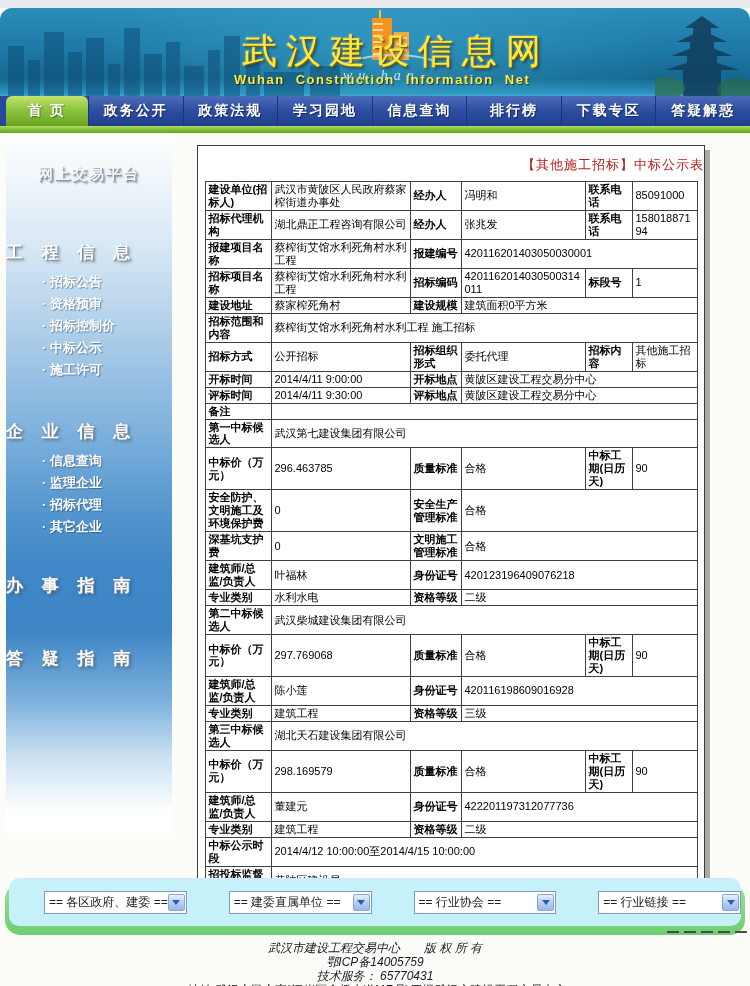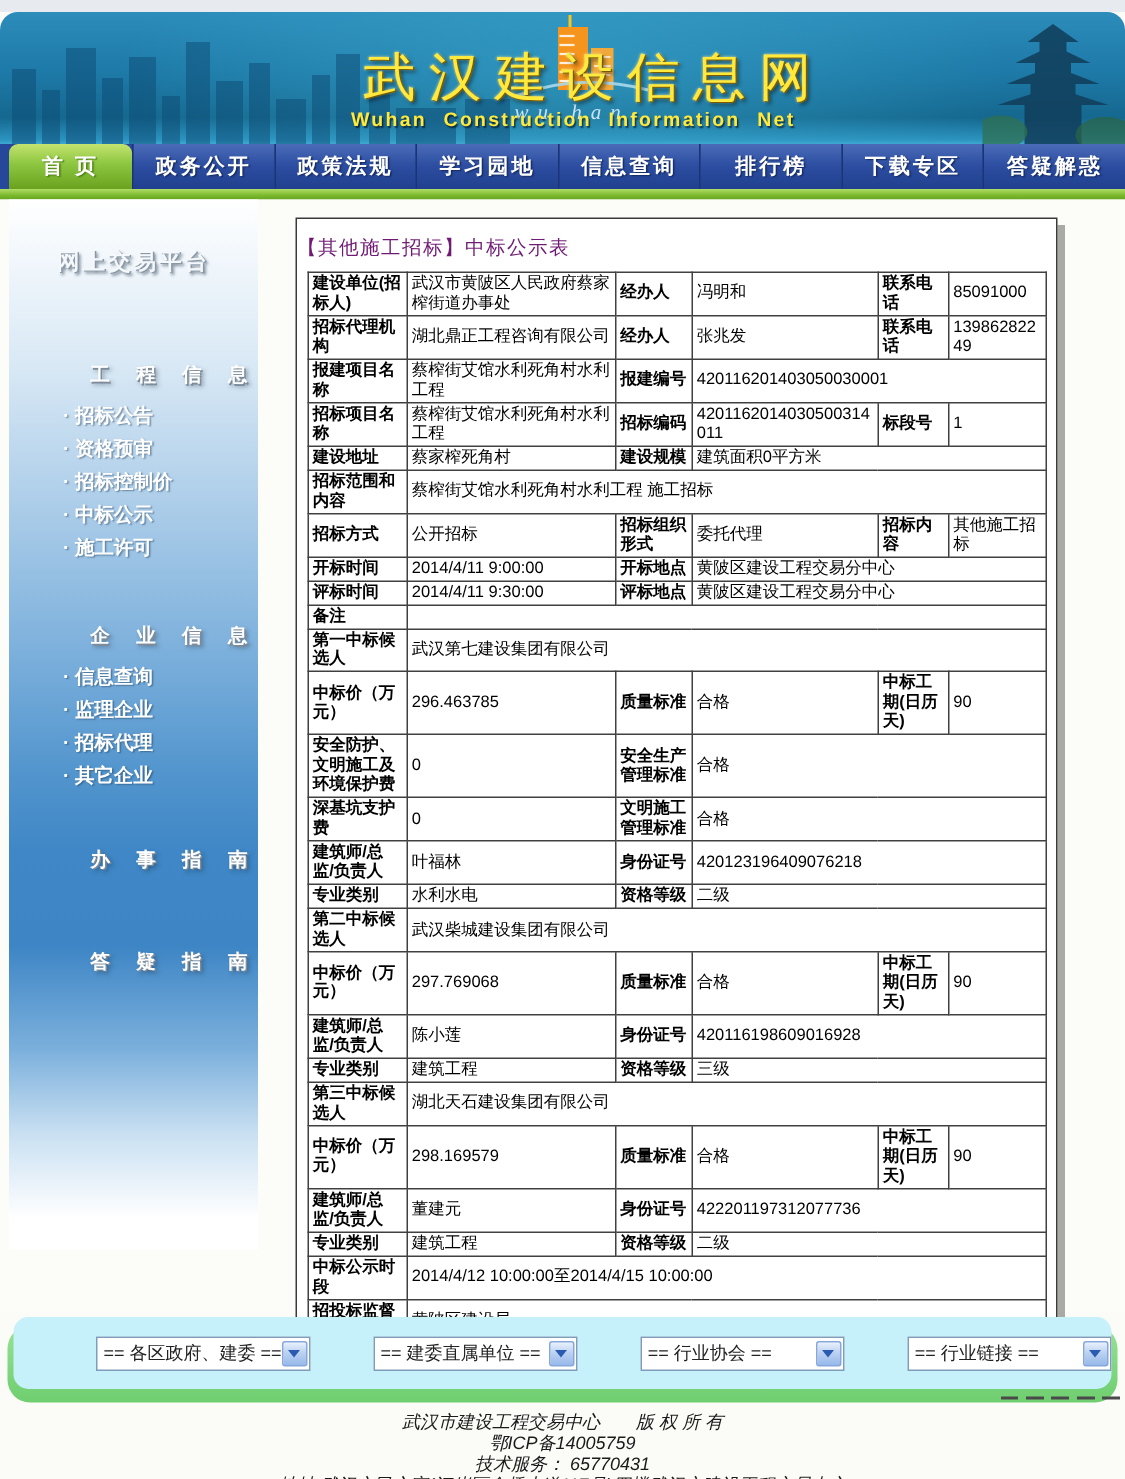--- a/index.html
+++ b/index.html
@@ -31,42 +31,42 @@
   .tab.active{flex:0 0 82px;background:linear-gradient(180deg,#c3e36f,#8cc63f 45%,#6aa21f);border-left:none;
     border-radius:6px 6px 0 0;margin-left:6px;text-shadow:1px 1px 1px #4a7a10;}
   .green-strip{height:7px;background:linear-gradient(180deg,#b0dd66,#7cb92e 60%,#65a51e);}
 
   
   .content{position:relative;height:741px;background:#fcfcf9;}
   .sidebar{position:absolute;left:6px;top:0;width:166px;height:700px;
     background:linear-gradient(180deg,#ffffff 0%,#f3f8fc 5%,#d8e8f5 16%,#a9cbe8 30%,#79aedb 44%,#5496ce 54%,#3f87c6 62%,#3d85c5 71%,#7cb0dc 81%,#c9e0f2 89%,#ffffff 97%);}
   .sb-platform{margin:32px 0 0;text-align:center;font-size:15px;font-weight:bold;color:#f4f8fb;letter-spacing:2px;
     text-shadow:1px 1px 0 #8a98a6,2px 2px 2px rgba(40,60,80,.55);}
-  .sb-head{text-align:right;font-size:13px;font-weight:bold;color:#ffffff;letter-spacing:7px;
+  .sb-head{text-align:left;font-size:17px;font-weight:bold;color:#ffffff;letter-spacing:7px;
     text-shadow:1px 1px 0 #7e8b98,2px 2px 3px rgba(30,50,70,.5);white-space:nowrap;}
   .sb-items{margin-top:7px;}
   .sb-item{padding-left:36px;height:22px;line-height:22px;font-size:13px;font-weight:bold;color:#ffffff;cursor:pointer;
     text-shadow:1px 1px 1px rgba(30,60,90,.5);}
   .sb-item::before{content:"· ";}
   .g1{margin-top:57px;} .g2{margin-top:39px;} .g3{margin-top:36px;} .g4{margin-top:50px;}
 
   .panel{position:absolute;left:197px;top:12px;width:506px;background:#ffffff;border:1px solid #3a3a3a;
     box-shadow:5px 5px 0 #a9a9a5;padding-bottom:12px;}
-  .doc-title{text-align:left;font-size:13px;color:#701a75;margin:10px 0 7px;letter-spacing:1px;}
+  .doc-title{text-align:right;font-size:13px;color:#b91c1c;margin:10px 0 7px;letter-spacing:1px;}
   table.bid{border-collapse:collapse;table-layout:fixed;width:492px;margin:0 auto;}
   table.bid th,table.bid td{border:1px solid #404040;font-size:11px;line-height:1.18;padding:1px 3px;color:#000;
     vertical-align:middle;word-break:break-all;overflow-wrap:anywhere;}
   table.bid th{font-weight:bold;text-align:left;}
   table.bid td{font-weight:normal;}
 
   
   .linkbar{position:relative;margin:4px 5px 0;height:57px;}
   .tray{position:absolute;left:0;right:0;top:6px;bottom:0;background:linear-gradient(180deg,#96e296,#6fce6f);border-radius:15px;}
   .linkbar-inner{position:absolute;left:4px;right:4px;top:0;bottom:9px;background:#c6f1fa;border-radius:10px;
-    display:flex;align-items:center;padding-left:55px;gap:42px;box-sizing:border-box;}
+    display:flex;align-items:center;padding-left:35px;gap:42px;box-sizing:border-box;}
   .xp-select{width:152px;height:21px;background:#fff;border:1px solid #7f9db9;display:flex;align-items:center;cursor:pointer;}
   .xp-text{flex:1;font-size:12px;color:#222;padding-left:4px;white-space:nowrap;overflow:hidden;}
   .xp-arrow{width:17px;height:17px;margin-right:1px;border:1px solid #86a7dc;border-radius:2px;box-sizing:border-box;
     background:linear-gradient(180deg,#e9f1fc,#bcd2f2 45%,#98b9ea);display:flex;align-items:center;justify-content:center;}
   .xp-arrow::after{content:"";width:0;height:0;border:4px solid transparent;border-top:5px solid #2a5bb0;margin-top:5px;}
 
   
   .footer{margin-top:6px;text-align:center;}
   .f-line{font-size:12px;line-height:14px;color:#1a1a1a;font-style:italic;}
   .footer-dash{position:absolute;right:3px;top:931px;width:80px;height:2px;
@@ -191,21 +191,21 @@
               <td>冯明和</td>
               <th>联系电话</th>
               <td>85091000</td>
             </tr>
             <tr>
               <th>招标代理机构</th>
               <td>湖北鼎正工程咨询有限公司</td>
               <th>经办人</th>
               <td>张兆发</td>
               <th>联系电话</th>
-              <td>13986282249</td>
+              <td>15801887194</td>
             </tr>
             <tr>
               <th>报建项目名称</th>
               <td>蔡榨街艾馆水利死角村水利工程</td>
               <th>报建编号</th>
               <td colspan="3">420116201403050030001</td>
             </tr>
             <tr>
               <th>招标项目名称</th>
               <td>蔡榨街艾馆水利死角村水利工程</td>

